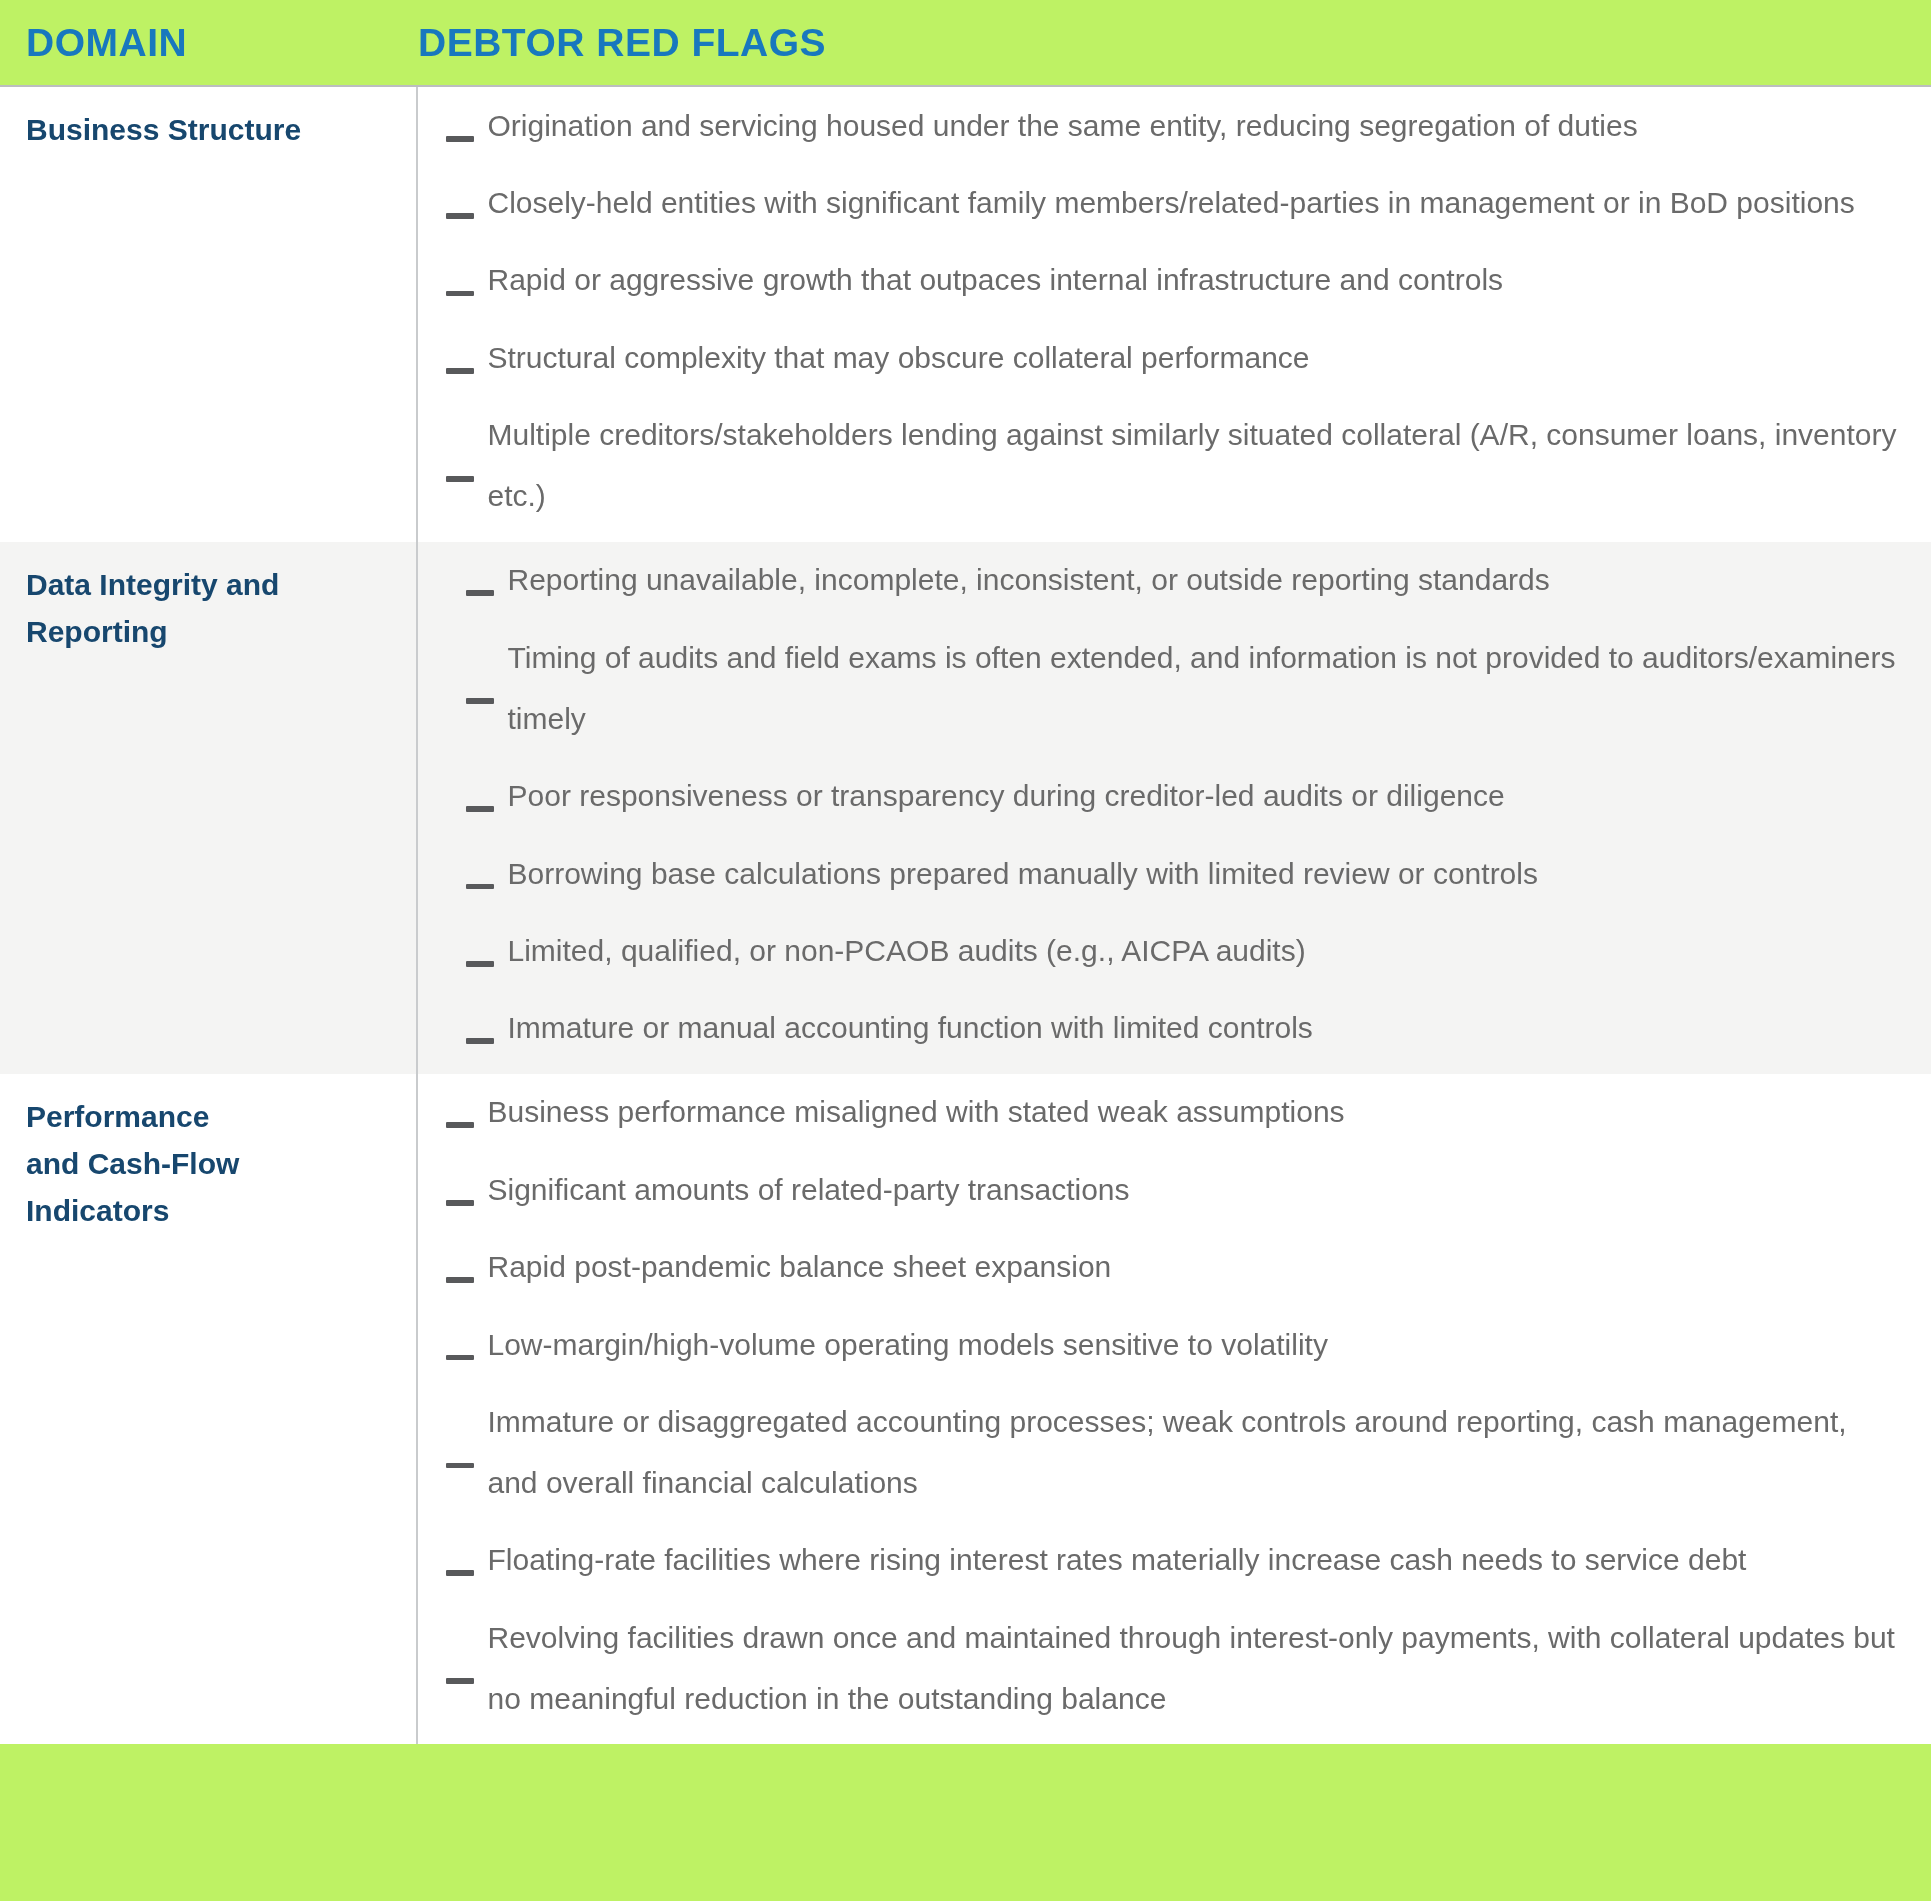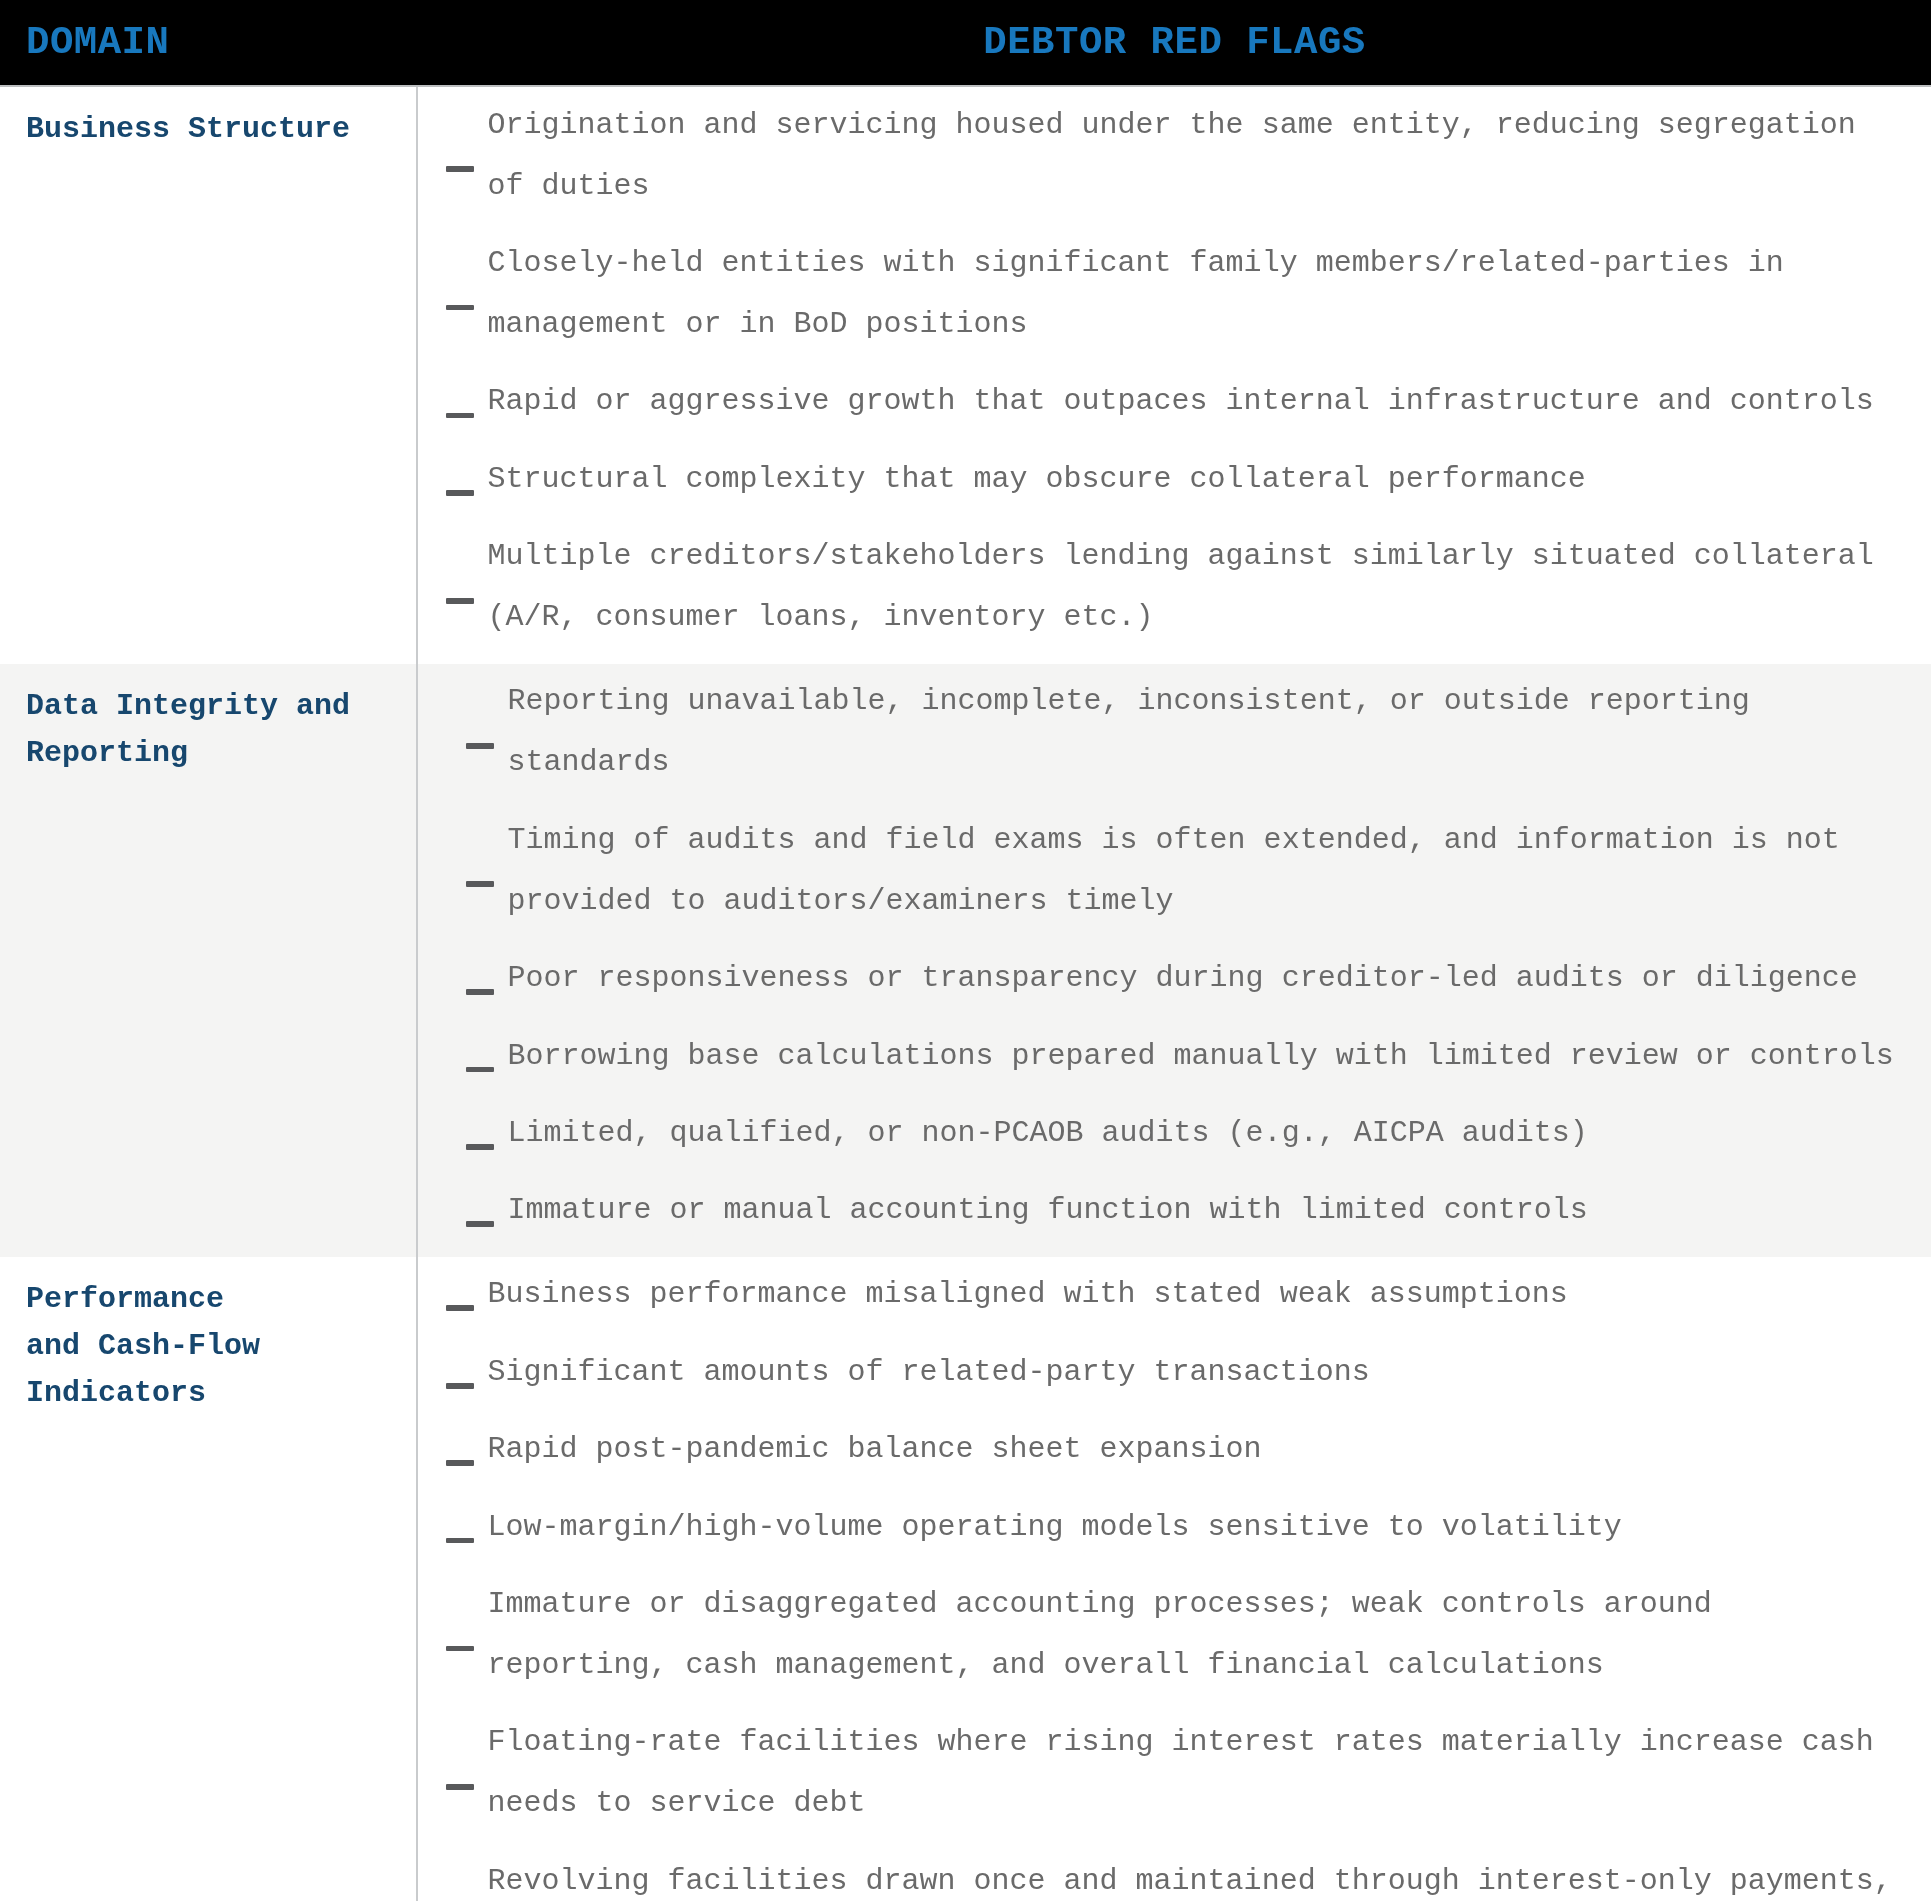--- a/index.html
+++ b/index.html
@@ -1,31 +1,31 @@
 <!DOCTYPE html>
 <html><head>
 <meta charset="utf-8">
 <style>
   html,body{margin:0;padding:0;background:#ffffff;}
   .page{
-    width:1931px;height:1901px;overflow:hidden;background:#000000;
-    font-family:Liberation Mono, monospace;box-sizing:border-box;
+    width:1931px;height:1901px;overflow:hidden;background:#bef264;
+    font-family:Liberation Sans, sans-serif;box-sizing:border-box;
   }
   .table{width:100%;}
   
   .thead{
     display:grid;grid-template-columns:418px 1513px;
     height:85px;align-items:center;
     border-bottom:2.9px solid #bcbec0;
   }
   .th{
     color:#1878be;font-weight:bold;font-size:39px;letter-spacing:0.5px;
   }
   .th-domain{padding-left:26px;text-align:left;}
-  .th-flags{text-align:center;}
+  .th-flags{text-align:left;}
   
   .trow{
     display:grid;grid-template-columns:418px 1513px;
     background:#ffffff;
   }
   .trow.alt{background:#f4f4f3;gap:20px;}
   .domain-cell{
     border-right:2.9px solid #c9cbcd;
     box-sizing:border-box;
     padding:19.3px 27px 19.3px 26px;

